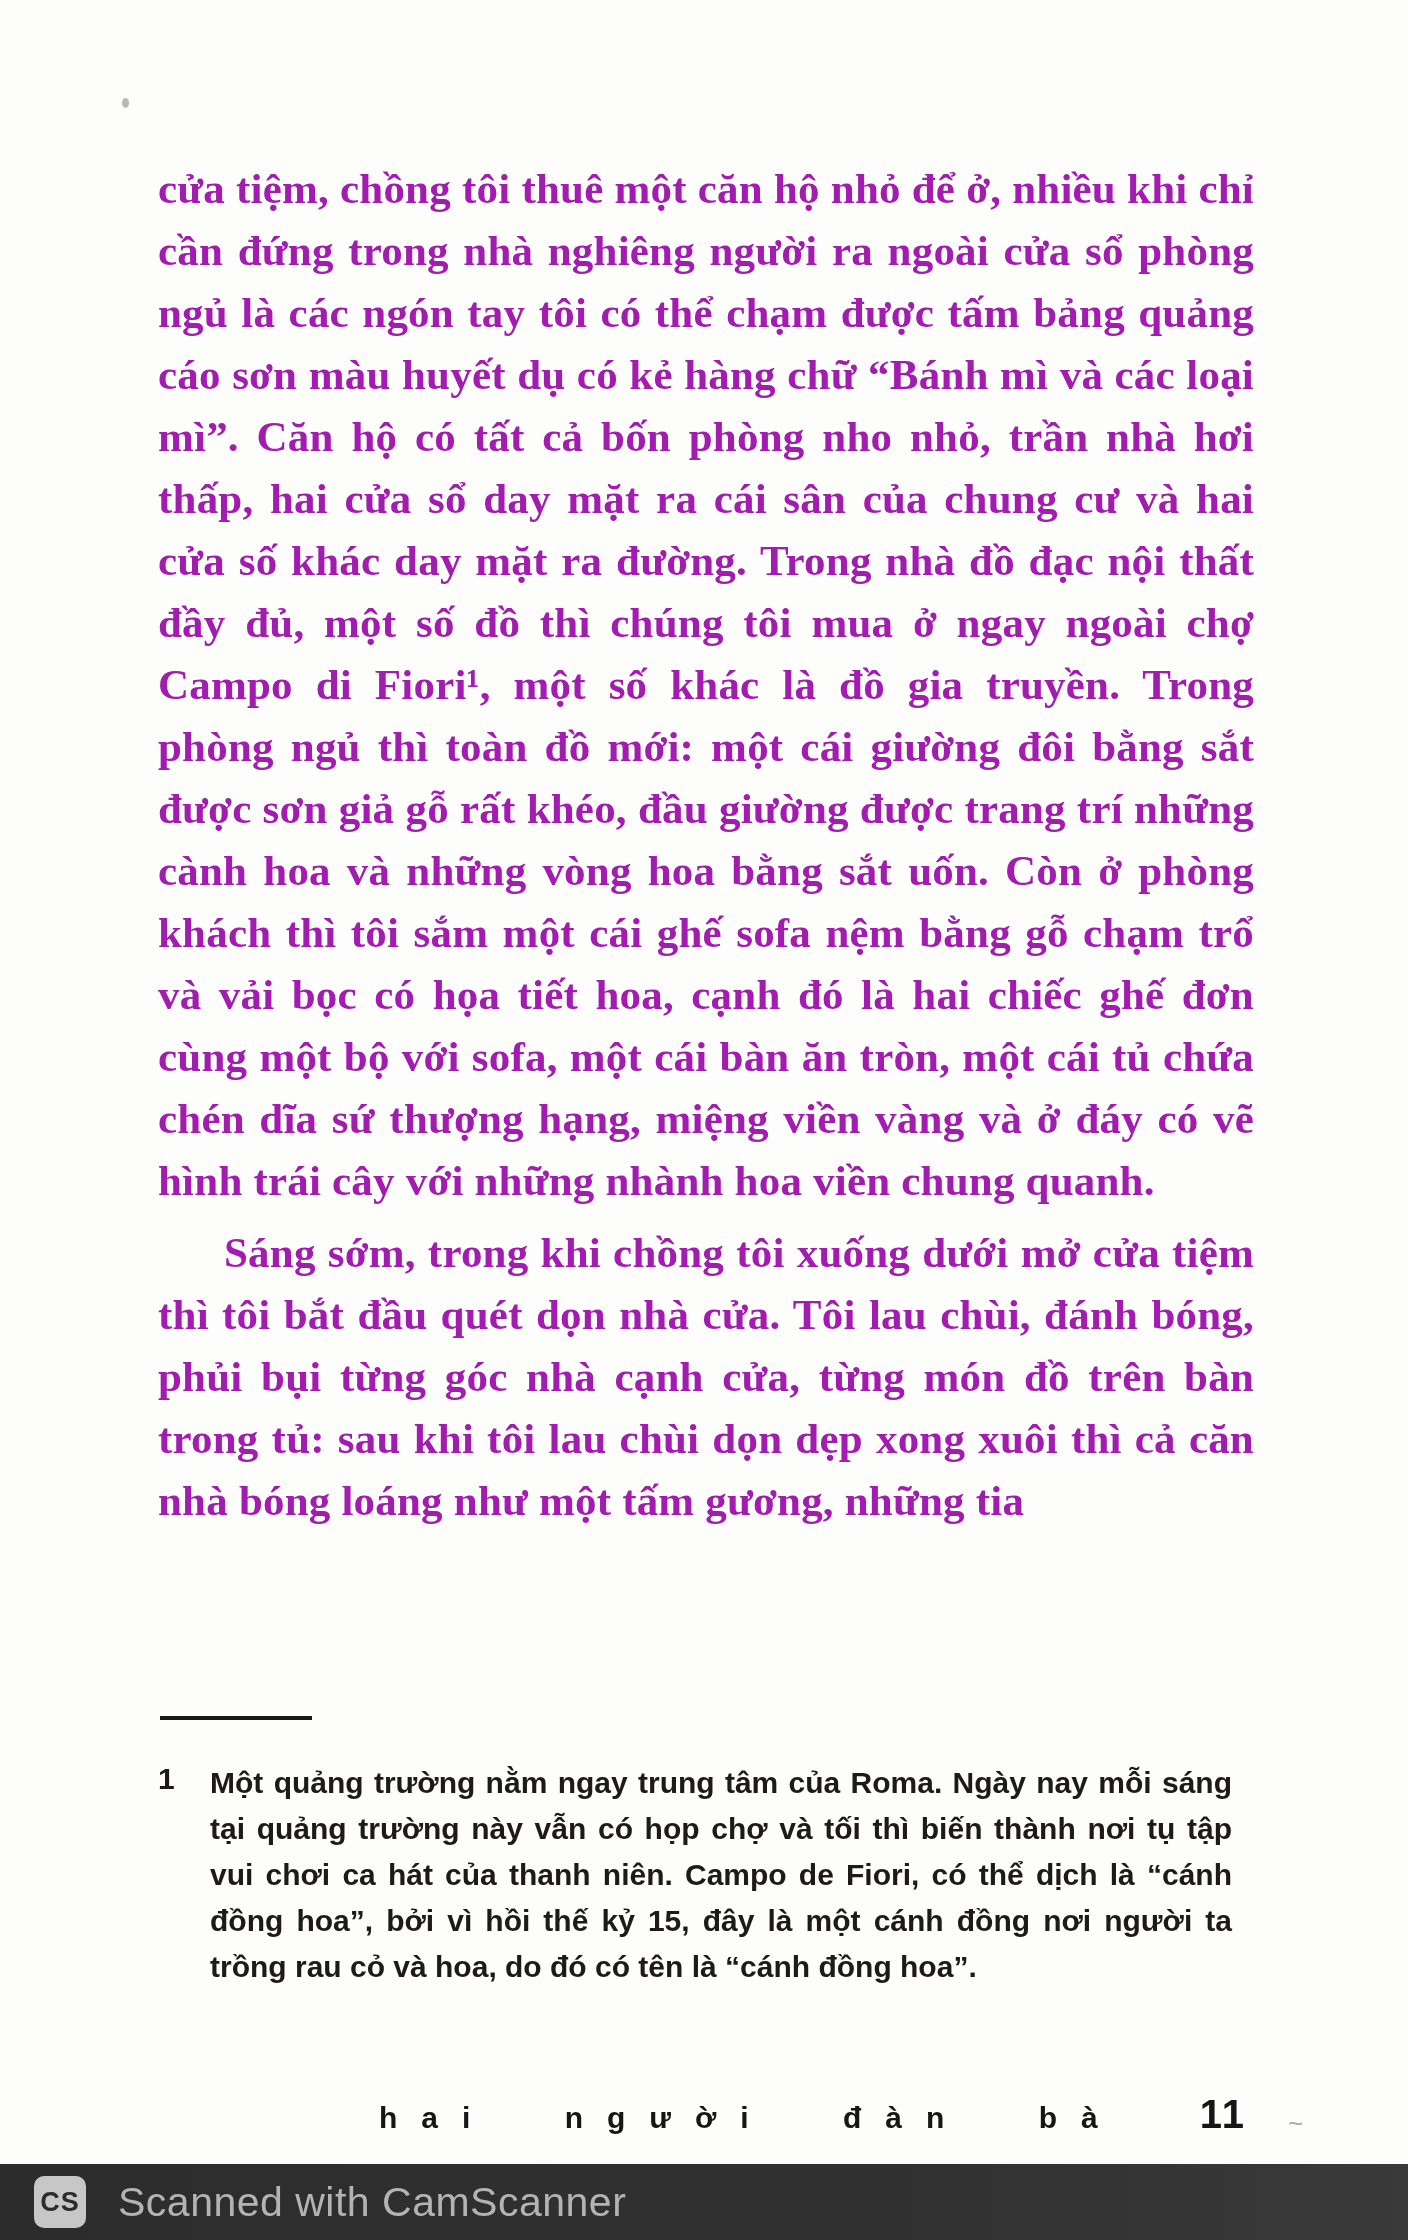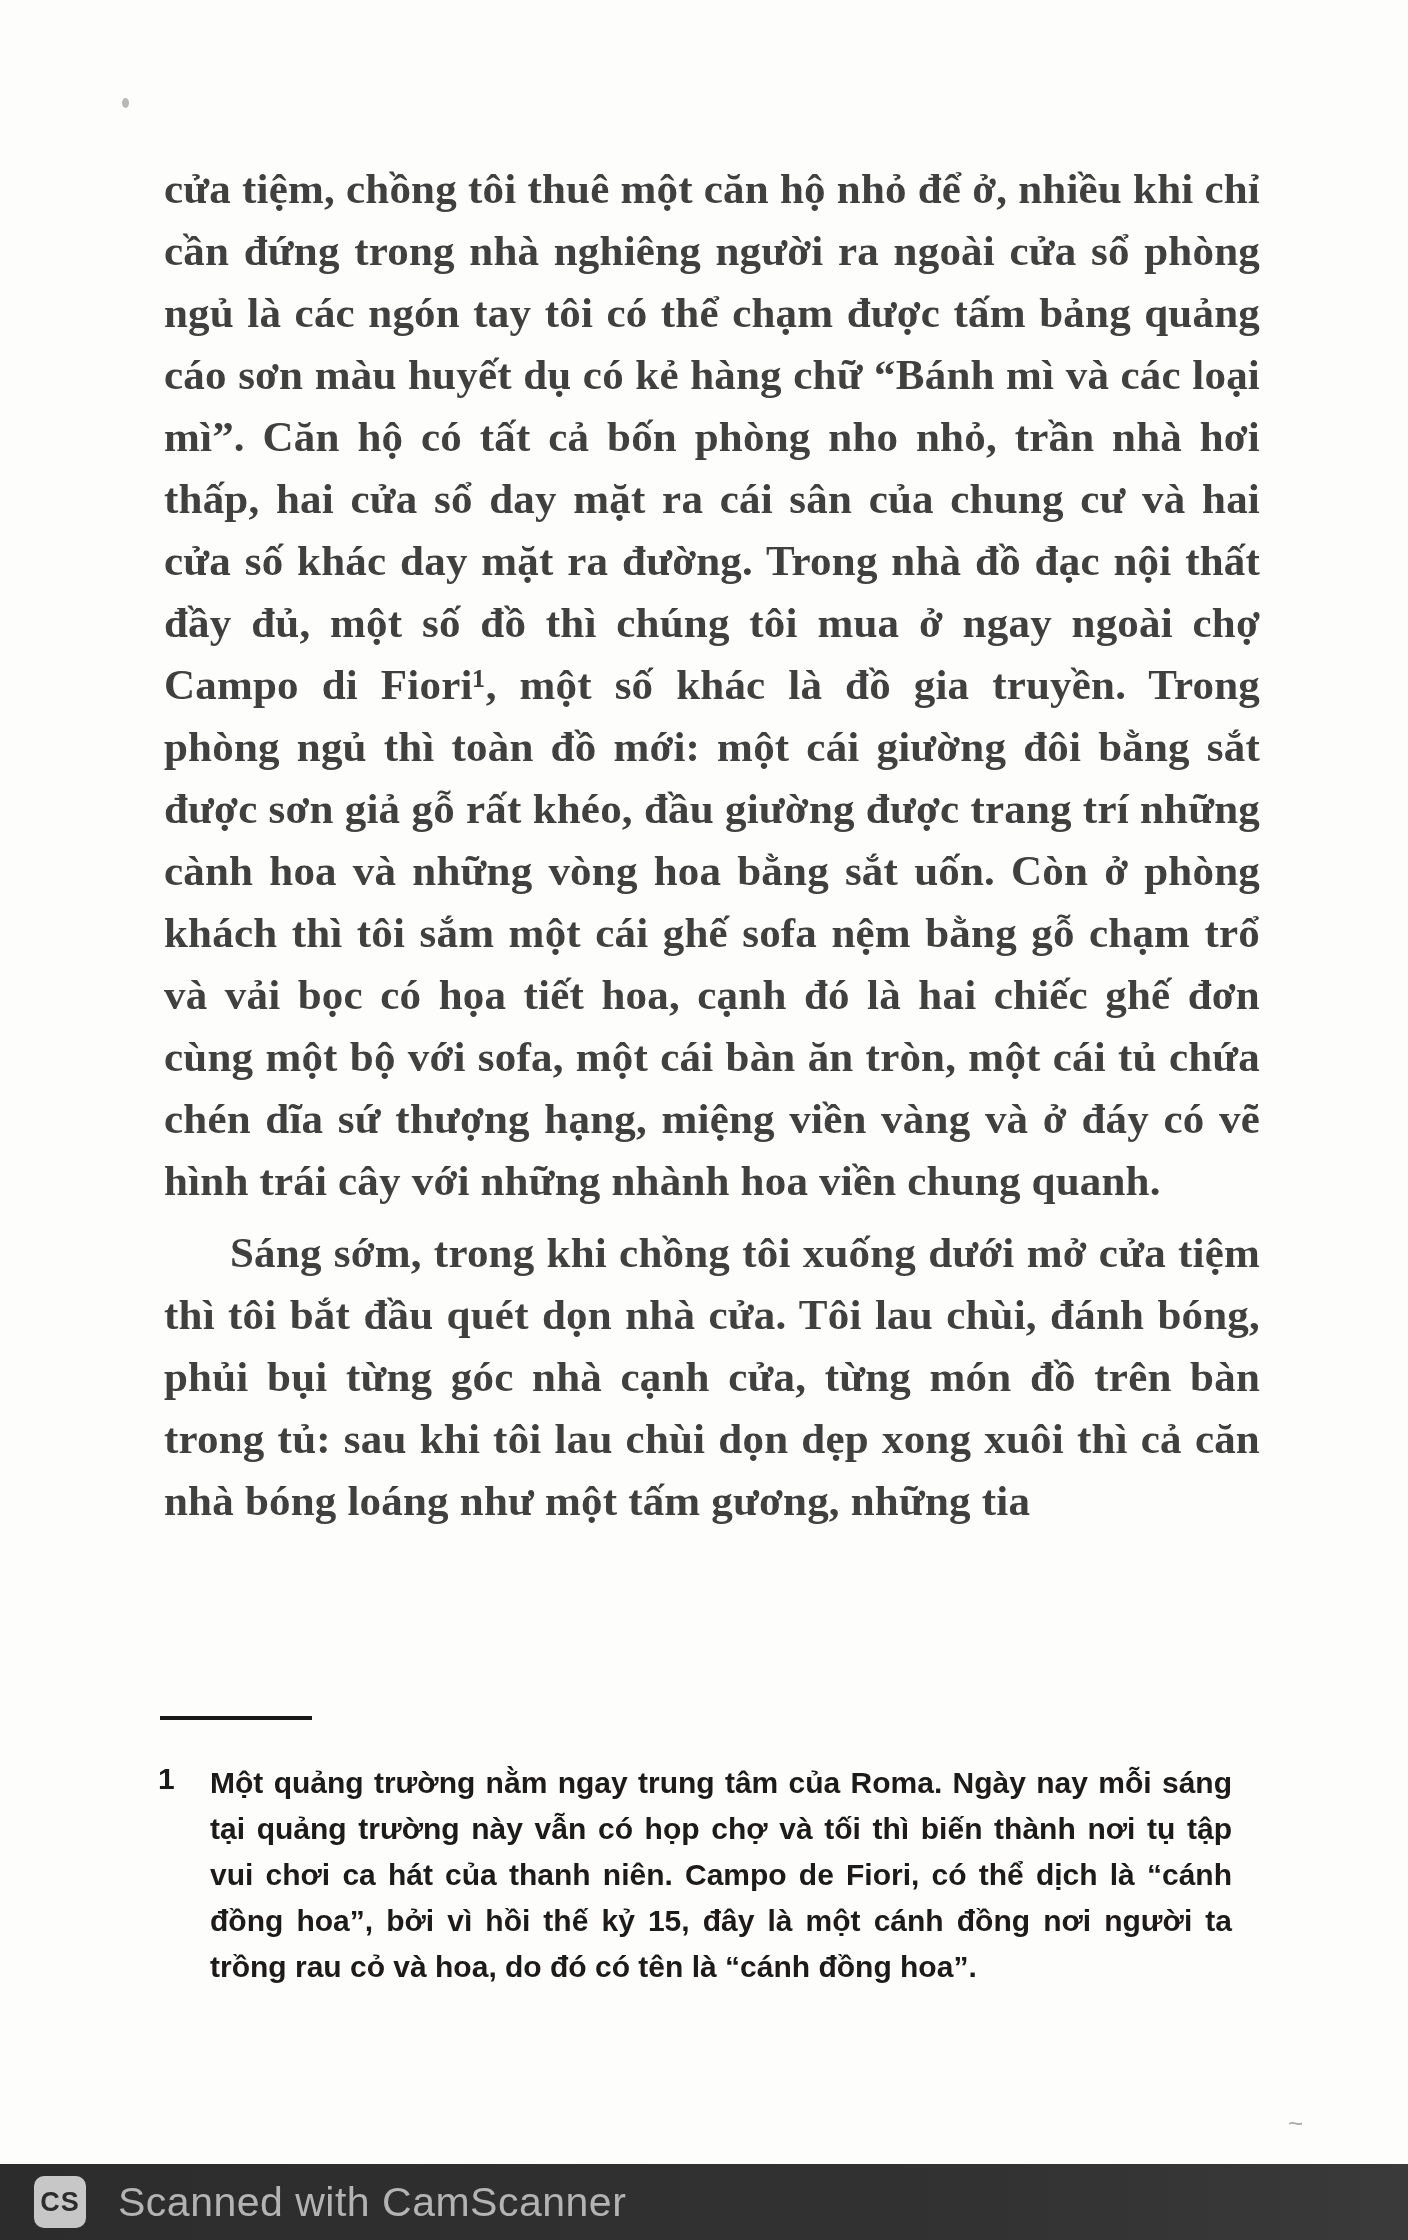--- a/index.html
+++ b/index.html
@@ -13,26 +13,26 @@
     position: relative;
     width: 1408px;
     height: 2240px;
     background: #fdfdfc;
     overflow: hidden;
   }
 
   
   .body-text {
     position: absolute;
-    left: 164px;
+    left: 158px;
     top: 158px;
     width: 1096px;
     height: 1560px;
     overflow: hidden;
-    color: #404040;
+    color: #a21caf;
   }
   .para {
     margin: 0;
     font-size: 43px;
     line-height: 62px;
     font-weight: 700;
     text-align: justify;
     letter-spacing: 0.2px;
   }
   .para.indent {
@@ -170,20 +170,24 @@
     <p class="para indent">Sáng sớm, trong khi chồng tôi xuống dưới mở cửa tiệm thì tôi bắt đầu quét dọn nhà cửa. Tôi lau chùi, đánh bóng, phủi bụi từng góc nhà cạnh cửa, từng món đồ trên bàn trong tủ: sau khi tôi lau chùi dọn dẹp xong xuôi thì cả căn nhà bóng loáng như một tấm gương, những tia</p>
   </main>
 
   <div class="footnote-rule"></div>
 
   <div class="footnote">
     <span class="fn-num">1</span>
     <p class="fn-text">Một quảng trường nằm ngay trung tâm của Roma. Ngày nay mỗi sáng tại quảng trường này vẫn có họp chợ và tối thì biến thành nơi tụ tập vui chơi ca hát của thanh niên. Campo de Fiori, có thể dịch là “cánh đồng hoa”, bởi vì hồi thế kỷ 15, đây là một cánh đồng nơi người ta trồng rau cỏ và hoa, do đó có tên là “cánh đồng hoa”.</p>
   </div>
 
+  <div class="footer">
+    <span class="running-title">hai người đàn bà</span>
+    <span class="page-number">11</span>
+  </div>
 
   <span class="artifact-mark">~</span>
 
   <div class="watermark-bar">
     <span class="cs-logo">CS</span>
     <span class="wm-text">Scanned with CamScanner</span>
   </div>
 
 </div>
 

